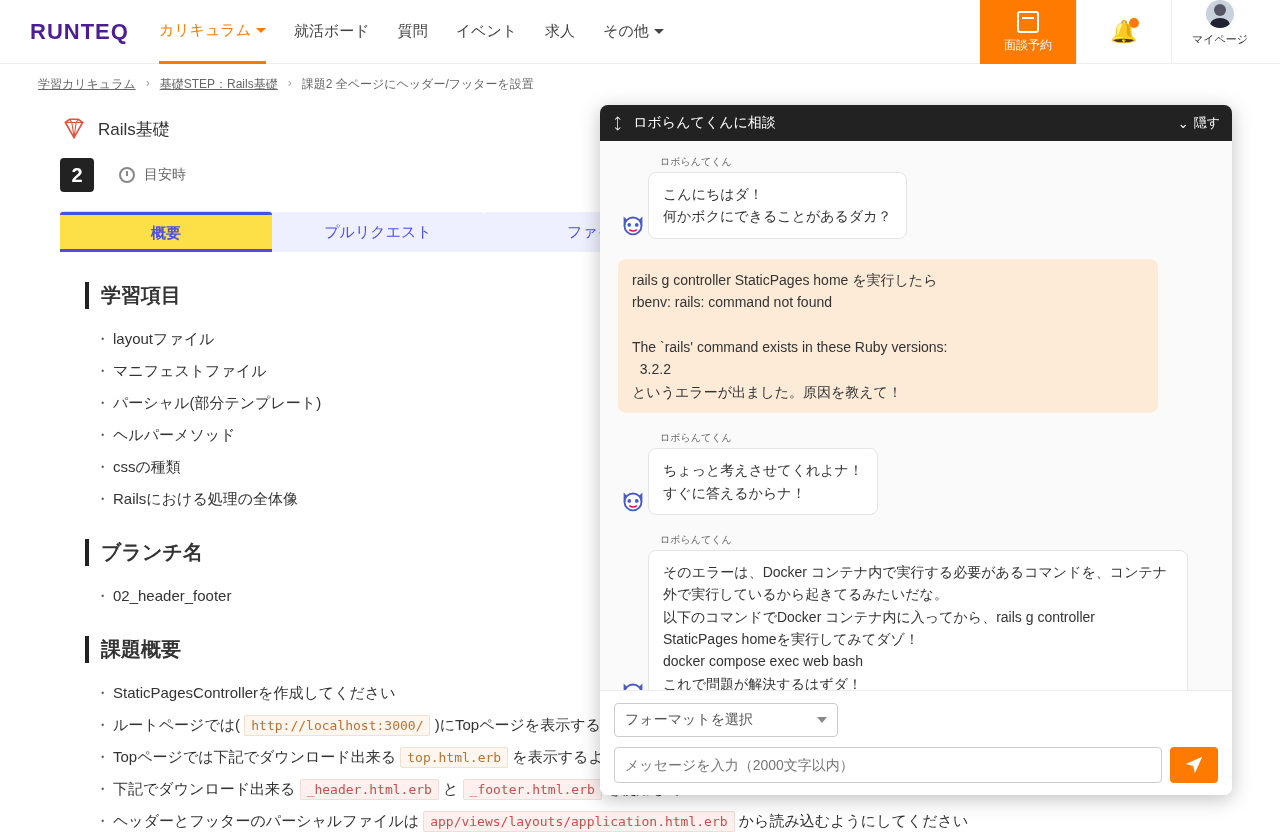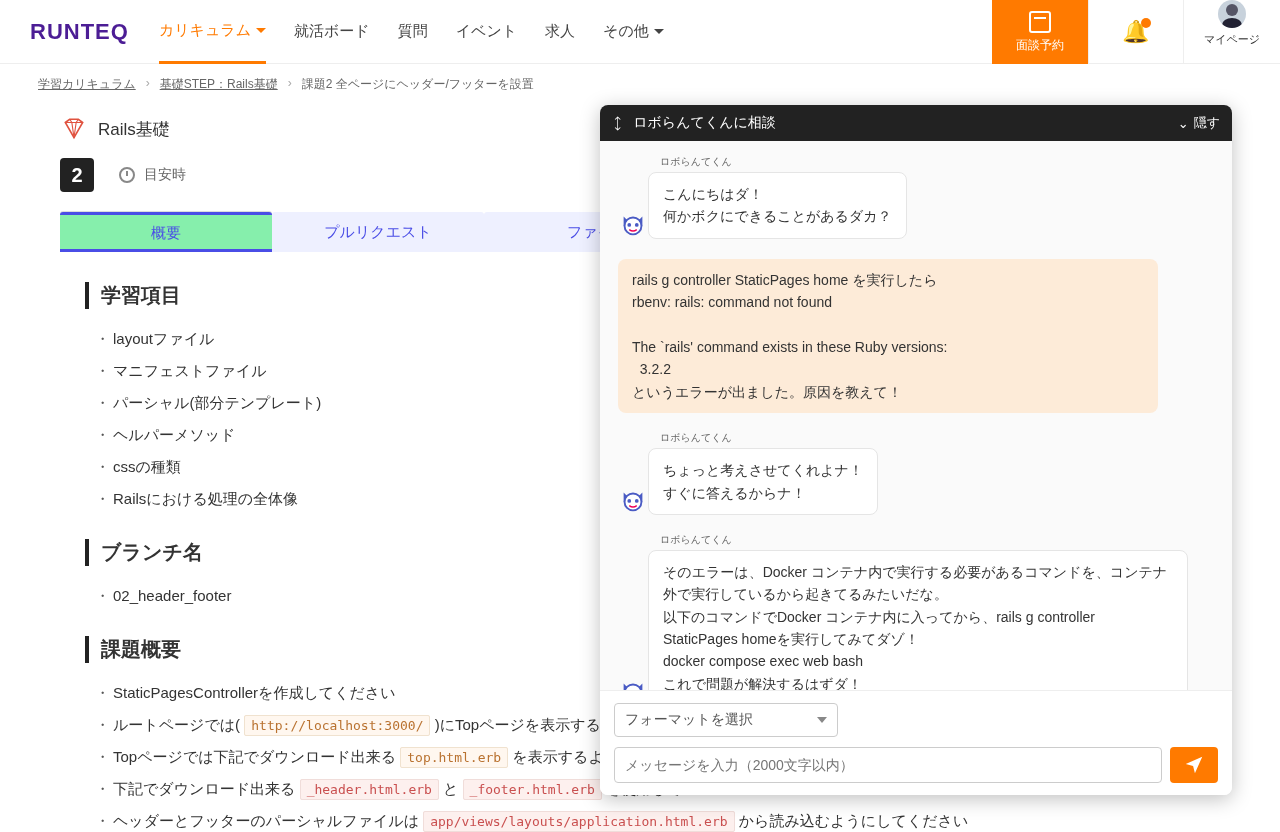--- a/index.html
+++ b/index.html
@@ -5,21 +5,21 @@
 * { margin: 0; padding: 0; box-sizing: border-box; }
 body { font-family: "Hiragino Kaku Gothic ProN", "メイリオ", sans-serif; background: #fff; color: #333; }
 
 
 .header { height: 64px; display: flex; align-items: center; padding: 0 30px; border-bottom: 1px solid #eee; position: relative; }
 .logo { font-weight: 900; font-size: 22px; color: #4c1d95; letter-spacing: 1px; }
 .nav { display: flex; align-items: stretch; margin-left: 30px; height: 64px; gap: 28px; }
 .nav-item { display: flex; align-items: center; font-size: 15px; color: #444; cursor: pointer; gap: 5px; }
 .nav-item.active { color: #ff7a00; border-bottom: 3px solid #ff7a00; }
 .chevdown { width: 0; height: 0; border-left: 5px solid transparent; border-right: 5px solid transparent; border-top: 5px solid currentColor; }
-.header-right { position: absolute; right: 0; top: 0; height: 64px; display: flex; align-items: stretch; }
+.header-right { position: absolute; right: 12px; top: 0; height: 64px; display: flex; align-items: stretch; }
 .book-btn { background: #ff7a00; color: #fff; display: flex; flex-direction: column; align-items: center; justify-content: center; width: 96px; font-size: 12px; cursor: pointer; gap: 4px; }
 .book-icon { width: 22px; height: 22px; border: 2px solid #fff; border-radius: 3px; position: relative; }
 .book-icon::before { content: ""; position: absolute; left: 3px; right: 3px; top: 4px; height: 2px; background: #fff; }
 .bell-wrap { width: 96px; display: flex; align-items: center; justify-content: center; border-left: 1px solid #eee; border-right: 1px solid #eee; position: relative; }
 .bell { font-size: 22px; }
 .bell-dot { position: absolute; top: 18px; left: 52px; width: 10px; height: 10px; background: #ff7a00; border-radius: 50%; }
 .mypage { width: 96px; display: flex; flex-direction: column; align-items: center; font-size: 11px; gap: 4px; cursor: pointer; }
 .avatar { width: 28px; height: 28px; border-radius: 50%; background: #c8d2dc; position: relative; overflow: hidden; }
 .avatar::before { content: ""; position: absolute; width: 12px; height: 12px; background: #556; border-radius: 50%; top: 4px; left: 8px; }
 .avatar::after { content: ""; position: absolute; width: 20px; height: 14px; background: #223; border-radius: 50% 50% 0 0; bottom: -4px; left: 4px; }
@@ -38,21 +38,21 @@
 .title-row { display: flex; align-items: center; gap: 15px; }
 .task-num { background: #222; color: #fff; width: 34px; height: 34px; border-radius: 4px; display: flex; align-items: center; justify-content: center; font-size: 20px; font-weight: 700; }
 .title { font-size: 24px; font-weight: 700; }
 .est { display: flex; align-items: center; gap: 9px; color: #666; font-size: 14px; margin-left: 10px;}
 .clock { width: 16px; height: 16px; border: 2px solid #888; border-radius: 50%; position: relative; }
 .clock::after { content: ""; position: absolute; width: 2px; height: 5px; background: #888; top: 2px; left: 5px; }
 
 
 .tabs { display: flex; margin: 0 60px; }
 .tab { flex: 0 0 212px; background: #eef0ff; color: #4a4de6; height: 40px; display: flex; align-items: center; justify-content: center; font-size: 15px; cursor: pointer; border-top-left-radius: 3px; border-top-right-radius: 3px; }
-.tab.active { background: #86efac; box-shadow: 0 -3px 0 #4a4de6 inset, 0 -1px 0 #ddd; font-weight: 400; border-top: 3px solid #4a4de6; }
+.tab.active { background: #fde047; box-shadow: 0 -3px 0 #4a4de6 inset, 0 -1px 0 #ddd; font-weight: 700; border-top: 3px solid #4a4de6; }
 
 
 .content { margin: 0 60px; padding: 30px 25px; background: #fff; }
 .sect-title { border-left: 4px solid #222; padding-left: 12px; font-size: 20px; font-weight: 700; margin-bottom: 18px; }
 .sect { margin-bottom: 28px; }
 ul.items { list-style: none; padding-left: 10px; }
 ul.items li { position: relative; padding-left: 18px; margin-bottom: 8px; font-size: 15px; line-height: 1.6; }
 ul.items li::before { content: "・"; position: absolute; left: 0; color: #555; }
 code.inline { background: #fdf0ee; color: #c94f4f; padding: 2px 6px; border-radius: 2px; border: 1px solid #f0ddda; font-family: Menlo, Consolas, monospace; font-size: 13px; }
 code.inline.alt { background: #fff7ef; color: #b97230; border-color: #f0e2cf; }

